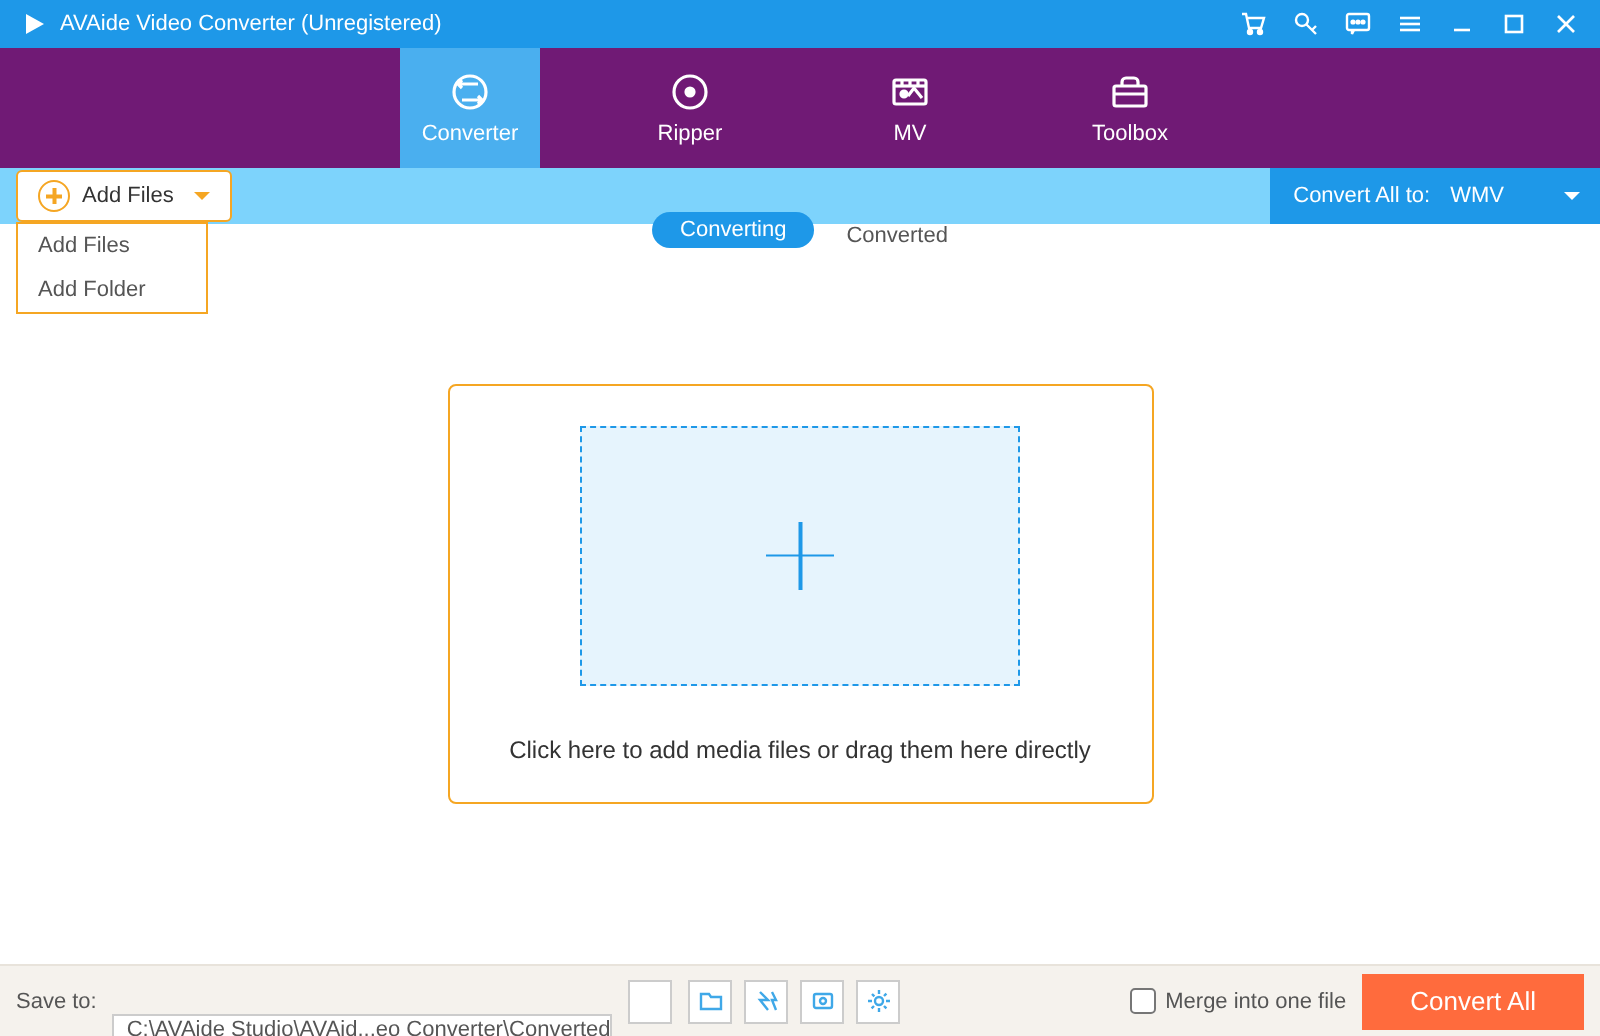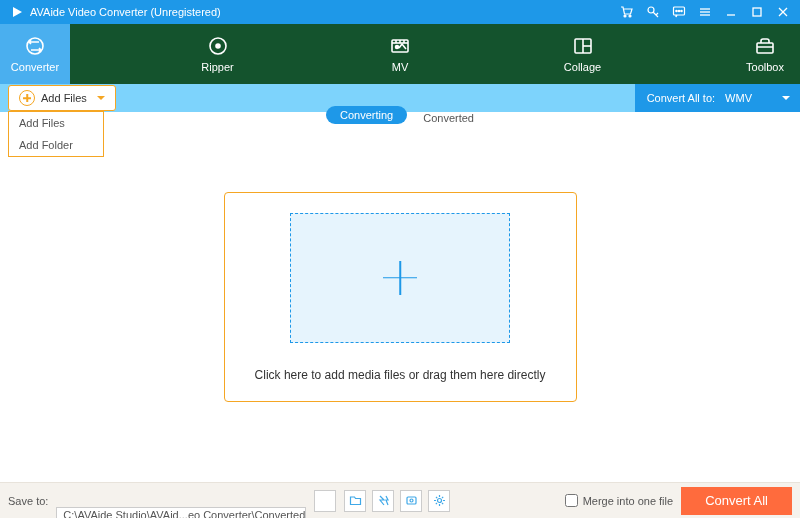--- a/index.html
+++ b/index.html
@@ -2,21 +2,21 @@
 <html><head>
 <meta charset="utf-8">
 <style>
 * { margin:0; padding:0; box-sizing:border-box; font-family:Arial,sans-serif; }
 body { width:800px; height:518px; background:#fff; overflow:hidden; position:relative; }
 .titlebar { height:24px; background:#1e98e8; display:flex; align-items:center; justify-content:space-between; padding:0 10px; color:#fff; font-size:11px; }
 .titlebar-left { display:flex; align-items:center; gap:6px; }
 .logo-icon svg { display:block; }
 .titlebar-right { display:flex; align-items:center; gap:12px; }
 .titlebar-right .ticon { cursor:pointer; display:flex; align-items:center; }
-.nav { height:60px; background:#14532d; display:flex; justify-content:space-between; align-items:center; gap:40px; }
+.nav { height:60px; background:#701a75; display:flex; justify-content:center; align-items:center; gap:40px; }
 .nav-item { display:flex; flex-direction:column; align-items:center; justify-content:center; gap:4px; width:70px; height:60px; color:#fff; font-size:11px; cursor:pointer; }
 .nav-item.active { background:#4aafef; }
 .nav-icon { width:22px; height:22px; display:flex; align-items:center; justify-content:center; }
 .subbar { height:28px; background:#7dd3fc; display:flex; align-items:center; justify-content:space-between; font-size:11px; color:#555; position:relative; }
 .addfiles-btn { height:26px; margin:1px 0 1px 8px; display:flex; align-items:center; gap:6px; padding:0 10px; border:1px solid #f5a623; border-radius:3px; background:#fff; cursor:pointer; color:#333; }
 .addfiles-btn .circ { width:16px; height:16px; border:1.5px solid #f5a623; border-radius:50%; position:relative; }
 .addfiles-btn .circ:before,.addfiles-btn .circ:after { content:''; position:absolute; background:#f5a623; }
 .addfiles-btn .circ:before { left:3px; right:3px; top:50%; height:1.5px; transform:translateY(-50%); }
 .addfiles-btn .circ:after { top:3px; bottom:3px; left:50%; width:1.5px; transform:translateX(-50%); }
 .addfiles-btn .dd-arrow { width:0; height:0; border-left:4px solid transparent; border-right:4px solid transparent; border-top:4px solid #f5a623; margin-left:4px; }
@@ -134,30 +134,20 @@
           <line x1="7" y1="5" x2="7" y2="8"></line>
           <line x1="11" y1="5" x2="11" y2="8"></line>
           <line x1="15" y1="5" x2="15" y2="8"></line>
         </svg>
       </span>
     <span>MV</span>
   </div>
   <div class="nav-item">
     <span class="nav-icon">
         <svg width="22" height="22" viewBox="0 0 22 22" stroke="#fff" fill="none" stroke-width="1.6">
-          <rect x="3" y="4" width="16" height="14" rx="1"></rect>
-          <line x1="11" y1="4" x2="11" y2="18"></line>
-          <line x1="11" y1="11" x2="19" y2="11"></line>
-        </svg>
-      </span>
-    <span>Collage</span>
-  </div>
-  <div class="nav-item">
-    <span class="nav-icon">
-        <svg width="22" height="22" viewBox="0 0 22 22" stroke="#fff" fill="none" stroke-width="1.6">
           <rect x="3" y="8" width="16" height="10" rx="1"></rect>
           <path d="M7 8V6a2 2 0 012-2h4a2 2 0 012 2v2M3 12h16"></path>
         </svg>
       </span>
     <span>Toolbox</span>
   </div>
 </div>
 
 <div class="subbar">
   <div class="addfiles-btn">

